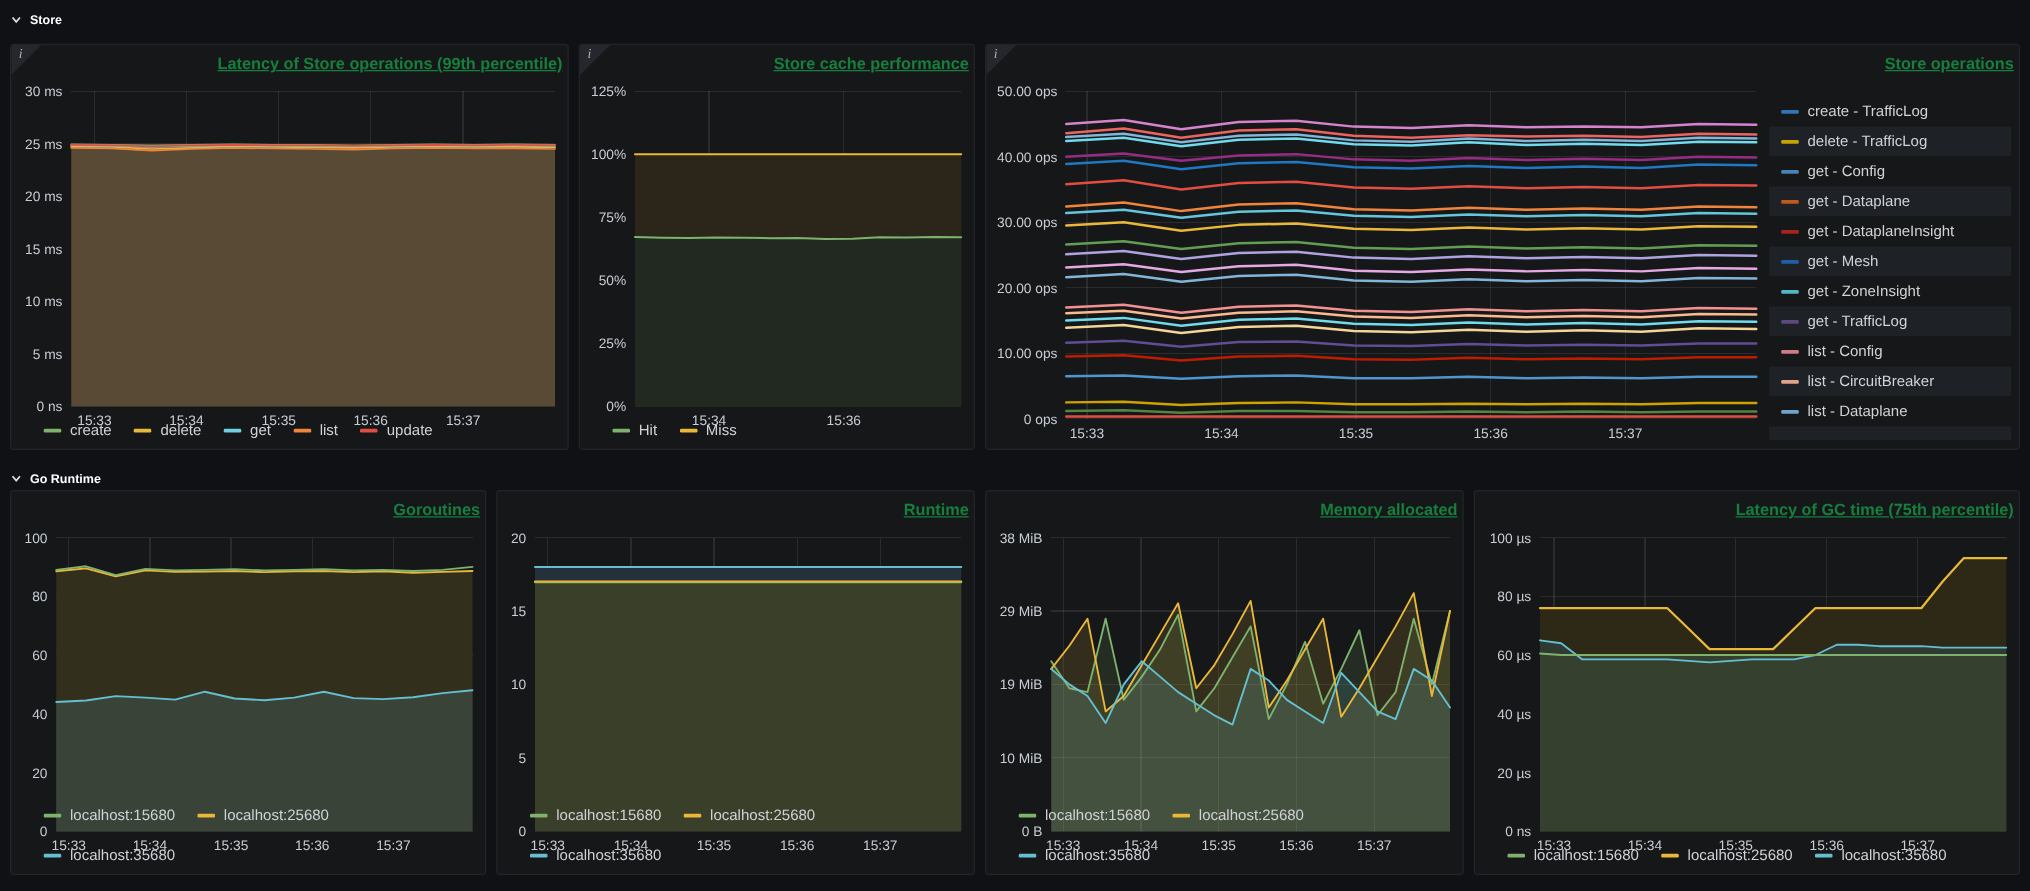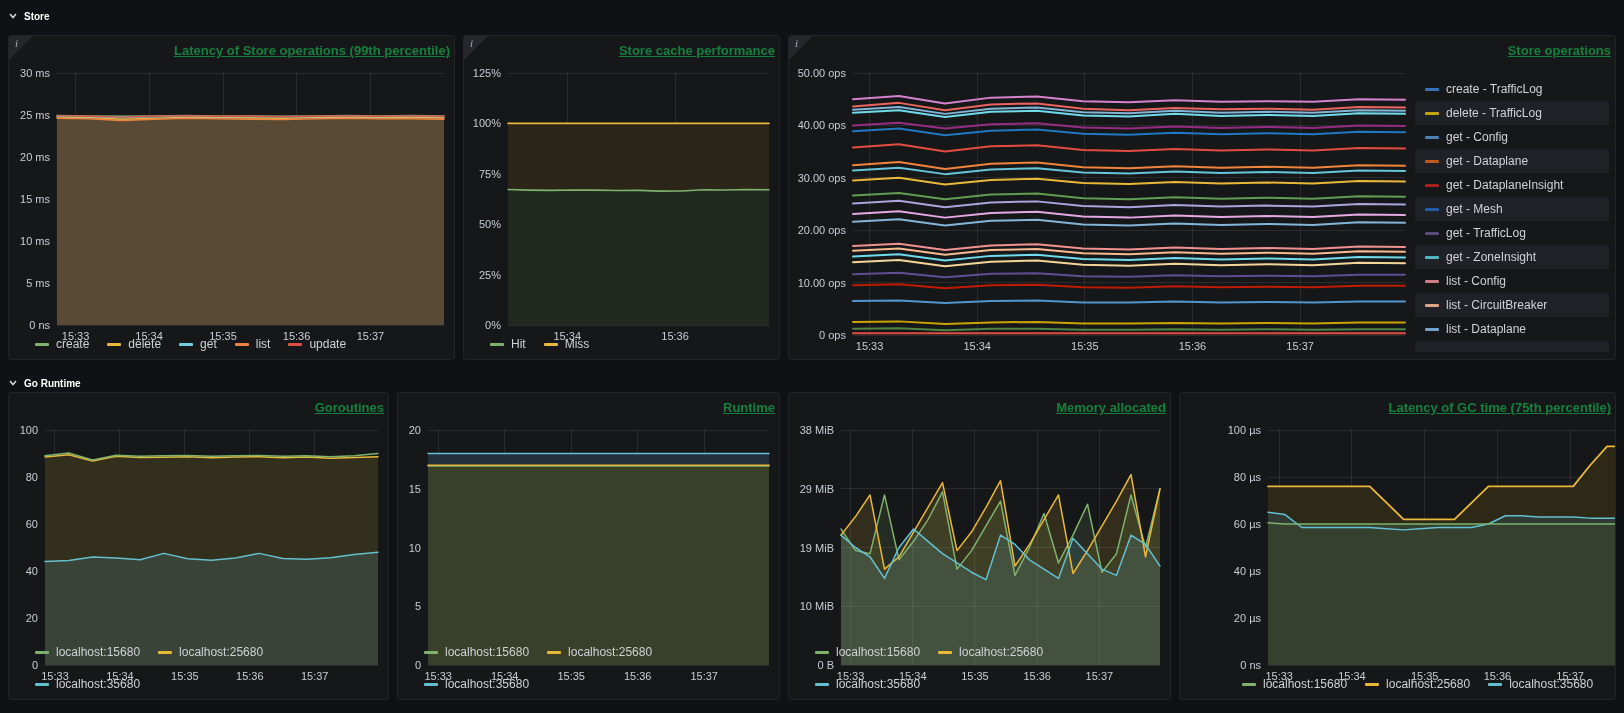--- a/index.html
+++ b/index.html
@@ -237,26 +237,26 @@
           </span>
           <span class="legend-item">
             <span class="legend-dash" style="background: rgb(168, 36, 26);"></span>
             <span>get - DataplaneInsight</span>
           </span>
           <span class="legend-item">
             <span class="legend-dash" style="background: rgb(31, 95, 166);"></span>
             <span>get - Mesh</span>
           </span>
           <span class="legend-item">
+            <span class="legend-dash" style="background: rgb(79, 184, 196);"></span>
+            <span>get - ZoneInsight</span>
+          </span>
+          <span class="legend-item">
             <span class="legend-dash" style="background: rgb(91, 74, 126);"></span>
             <span>get - TrafficLog</span>
-          </span>
-          <span class="legend-item">
-            <span class="legend-dash" style="background: rgb(79, 184, 196);"></span>
-            <span>get - ZoneInsight</span>
           </span>
           <span class="legend-item">
             <span class="legend-dash" style="background: rgb(204, 125, 133);"></span>
             <span>list - Config</span>
           </span>
           <span class="legend-item">
             <span class="legend-dash" style="background: rgb(224, 163, 138);"></span>
             <span>list - CircuitBreaker</span>
           </span>
           <span class="legend-item">
@@ -418,21 +418,21 @@
           <span class="legend-dash" style="background: rgb(234, 184, 57);"></span>
           <span>localhost:25680</span>
         </span>
         <span class="legend-item">
           <span class="legend-dash" style="background: rgb(100, 192, 209);"></span>
           <span>localhost:35680</span>
         </span>
       </div>
   </div>
 
-  <div class="panel" style="width:437px;height:308px;padding-left:36px;">
+  <div class="panel" style="width:437px;height:308px;">
     <div class="panel-title">Latency of GC time (75th percentile)</div>
     <div class="panel-body">
         <div class="chart-wrap"><svg width="435" height="271">
             <line x1="52" y1="247" x2="425" y2="247" stroke="rgba(255,255,255,0.09)" shape-rendering="crispEdges"></line>
             <text x="45" y="251" text-anchor="end" font-size="11" fill="#c7cdd4">0 ns</text>
             <line x1="52" y1="200" x2="425" y2="200" stroke="rgba(255,255,255,0.09)" shape-rendering="crispEdges"></line>
             <text x="45" y="204" text-anchor="end" font-size="11" fill="#c7cdd4">20 µs</text>
             <line x1="52" y1="153" x2="425" y2="153" stroke="rgba(255,255,255,0.09)" shape-rendering="crispEdges"></line>
             <text x="45" y="157" text-anchor="end" font-size="11" fill="#c7cdd4">40 µs</text>
             <line x1="52" y1="106" x2="425" y2="106" stroke="rgba(255,255,255,0.09)" shape-rendering="crispEdges"></line>

